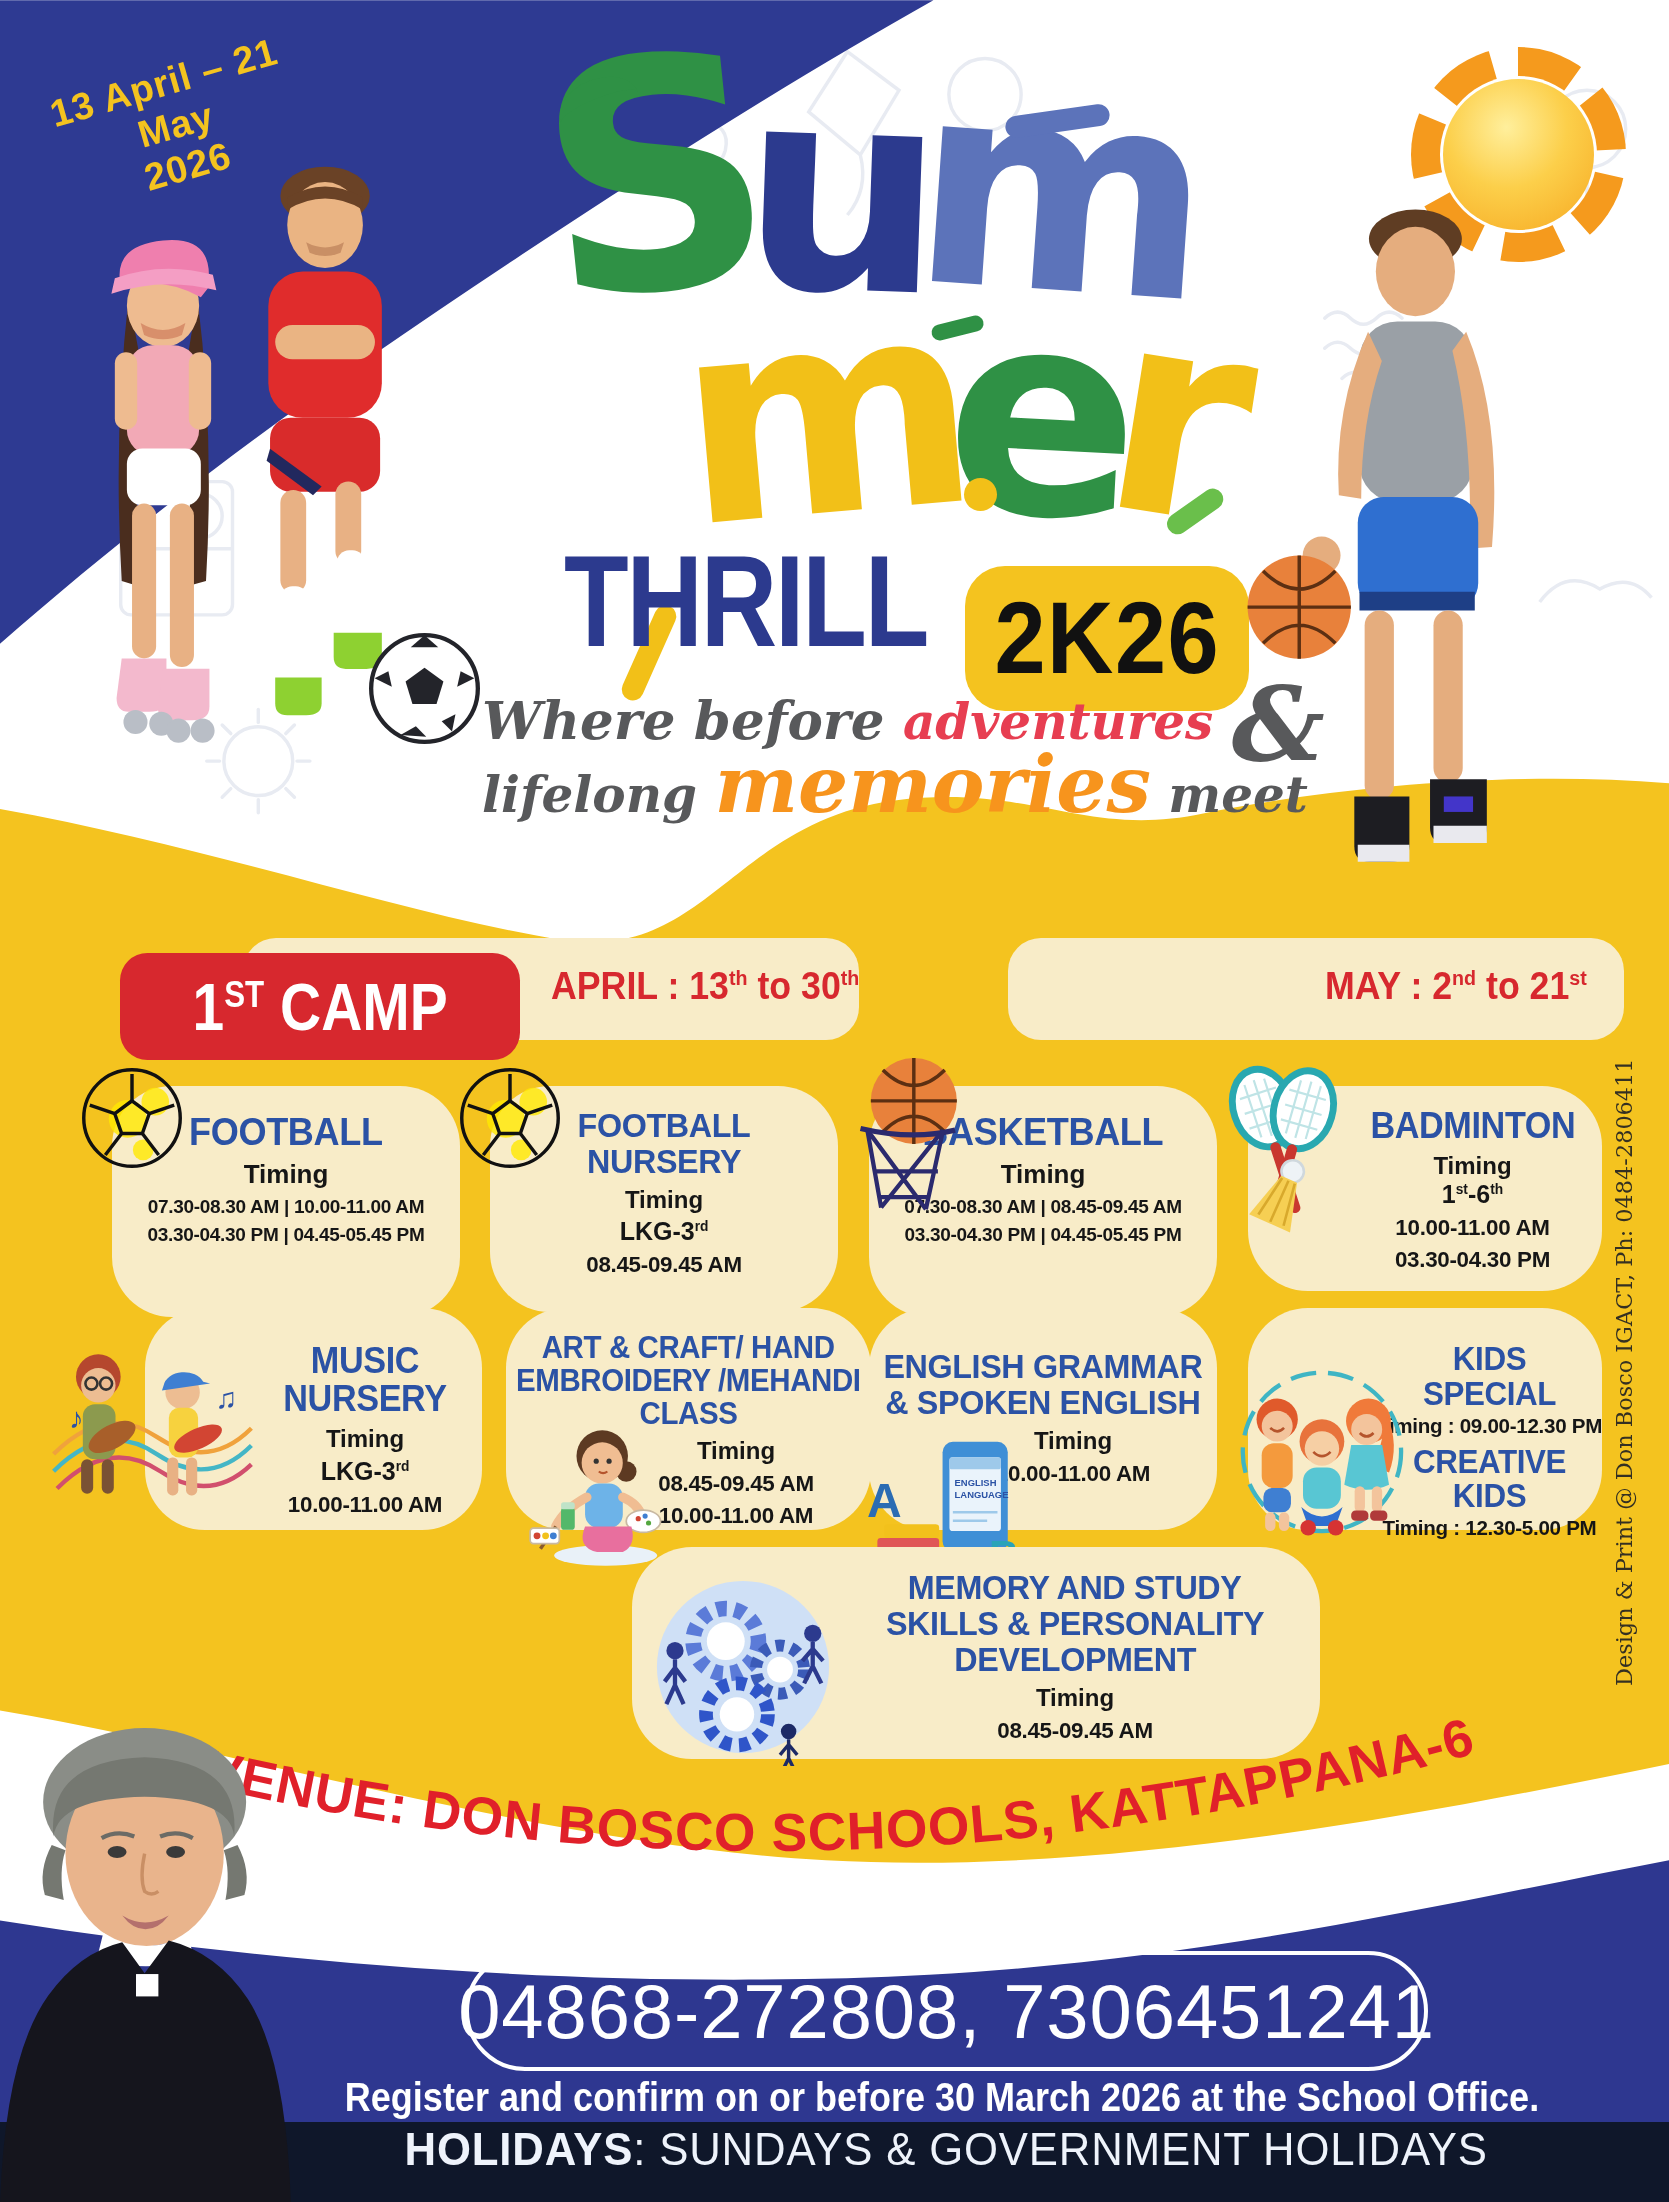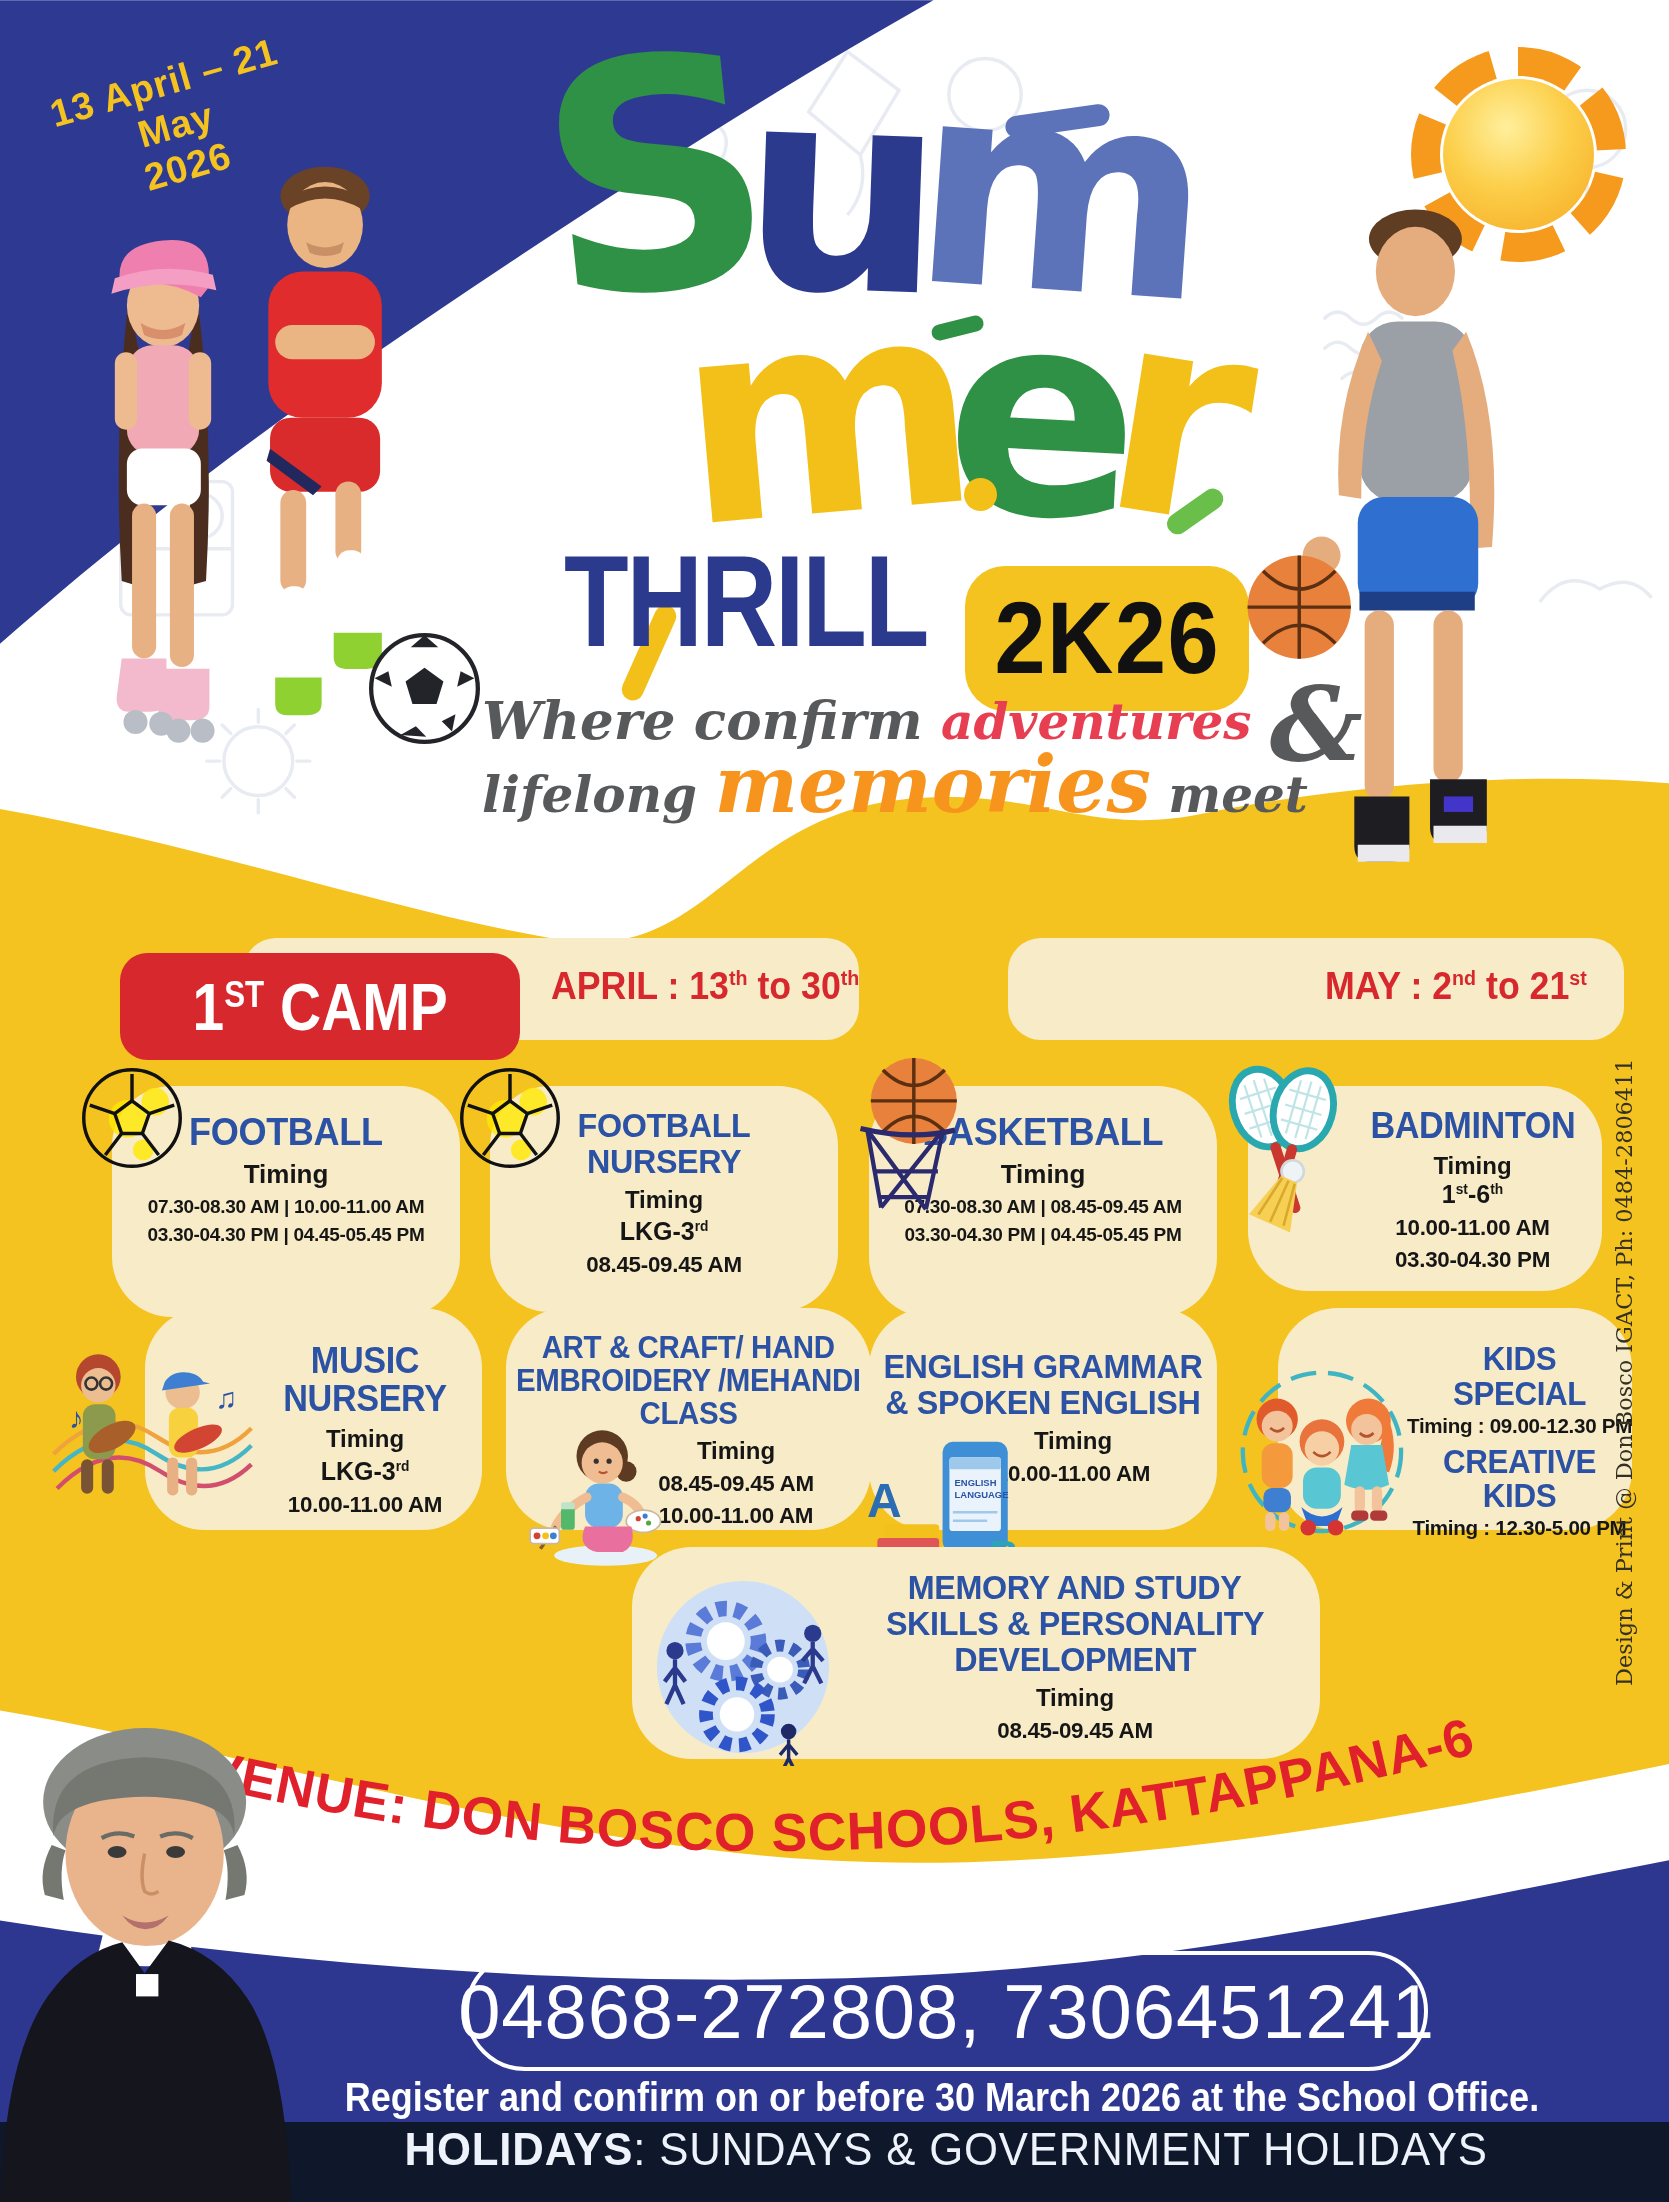--- a/index.html
+++ b/index.html
@@ -132,21 +132,21 @@
   <div class="accent" style="left:1163px;top:501px;width:64px;height:20.6px;background:#6abf4b;transform:rotate(-35deg);"></div>
   <div class="accent" style="left:638px;top:602px;width:22.4px;height:102px;background:#f2c018;transform:rotate(24deg);"></div>
   <div class="accent" style="left:931px;top:320px;width:53px;height:15.5px;background:#2f9145;transform:rotate(-14deg);"></div>
 
   <div class="abs subtitle">THRILL</div>
   <div class="abs chip">
     <span>2K26</span>
   </div>
 
   <div class="abs tag tag1" style="width:774px;text-align:center;">
-    <span>Where confirm</span>
+    <span>Where before</span>
     <span class="acc-red">adventures</span>
     <span class="amp">&amp;</span>
   </div>
   <div class="abs tag tag2">
     <span>lifelong</span>
     <span class="acc-org">memories</span>
     <span>meet</span>
   </div>
 
   <svg class="abs" style="left:77px;top:194px" width="172" height="559" viewBox="0 0 200 650">
@@ -313,21 +313,21 @@
     <div class="ctiming" style="font-size:24px;margin-left:95px;">Timing</div>
     <div class="crow" style="font-size:22.4px;margin-left:95px;">08.45-09.45 AM</div>
     <div class="crow" style="font-size:22.4px;margin-left:95px;">10.00-11.00 AM</div>
   </div>
   <div class="card" style="left:869px;top:1308px;width:348px;height:222px;padding-top:40px;box-sizing:border-box;">
     <div class="ctitle" style="font-size:34px">ENGLISH GRAMMAR</div>
     <div class="ctitle" style="font-size:34px">&amp; SPOKEN ENGLISH</div>
     <div class="ctiming" style="font-size:24px;margin-left:60px;">Timing</div>
     <div class="crow" style="font-size:22.4px;margin-left:60px;">10.00-11.00 AM</div>
   </div>
-  <div class="card" style="left:1278px;top:1308px;width:354px;height:222px;padding-top:34px;padding-left:129px;box-sizing:border-box;">
+  <div class="card" style="left:1248px;top:1308px;width:354px;height:222px;padding-top:34px;padding-left:129px;box-sizing:border-box;">
     <div class="ctitle" style="font-size:33px">KIDS SPECIAL</div>
     <div class="crow" style="font-size:20.6px;margin-top:1.7px">Timing : 09.00-12.30 PM</div>
     <div class="ctitle" style="font-size:33px;margin-top:6.9px">CREATIVE KIDS</div>
     <div class="crow" style="font-size:20.6px;margin-top:1.7px">Timing : 12.30-5.00 PM</div>
   </div>
 
   <svg class="abs" style="left:45px;top:1325px" width="215" height="198" viewBox="0 0 250 230">
     <path d="M10 150 q60 -60 120 -20 q60 40 110 -10" stroke="#f0a23c" stroke-width="5" fill="none"></path>
     <path d="M10 170 q60 -60 120 -20 q60 40 110 -10" stroke="#44b6c6" stroke-width="5" fill="none"></path>
     <path d="M14 190 q60 -60 120 -20 q58 38 106 -8" stroke="#d14f6d" stroke-width="5" fill="none"></path>

